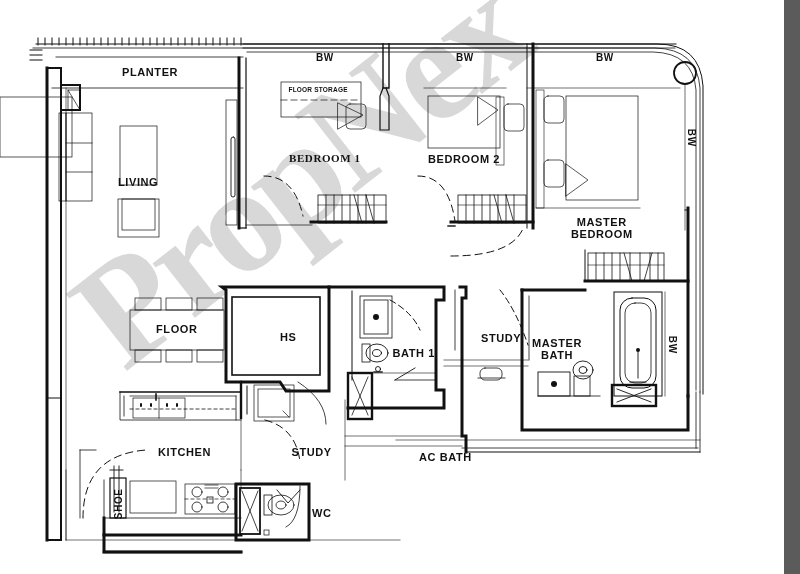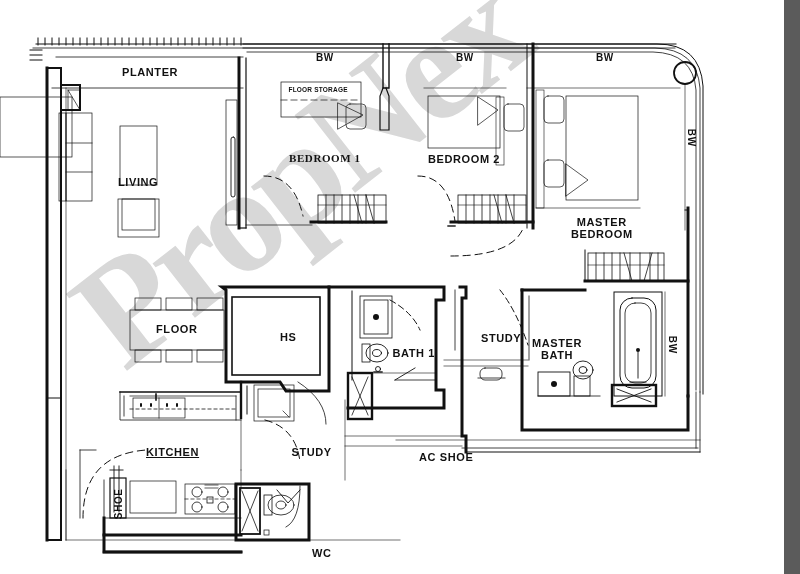--- a/index.html
+++ b/index.html
@@ -348,23 +348,23 @@
     <div class="room-label lbl-lg" style="left: 428px; top: 152.5px;">BEDROOM 2</div>
     <div class="room-label lbl-lg" style="left: 571px; top: 215.5px;">MASTER
 BEDROOM</div>
     <div class="room-label lbl-xs" style="left: 288.5px; top: 85.5px;">FLOOR STORAGE</div>
     <div class="room-label lbl-lg" style="left: 156px; top: 322.5px;">FLOOR</div>
     <div class="room-label lbl-lg" style="left: 280px; top: 330.5px; text-align: right;">HS</div>
     <div class="room-label lbl-lg" style="left: 392.5px; top: 346.5px;">BATH 1</div>
     <div class="room-label lbl-lg" style="left: 481px; top: 331.5px;">STUDY</div>
     <div class="room-label lbl-lg" style="left: 532px; top: 336.5px;">MASTER
 BATH</div>
-    <div class="room-label lbl-lg" style="left: 146px; top: 445.5px; text-decoration: underline;">KITCHEN</div>
+    <div class="room-label lbl-lg" style="left: 158px; top: 445.5px;">KITCHEN</div>
     <div class="room-label lbl-lg" style="left: 291.5px; top: 445.5px;">STUDY</div>
-    <div class="room-label lbl-lg" style="left: 419px; top: 450.5px;">AC SHOE</div>
-    <div class="room-label lbl-lg" style="left: 312px; top: 506.5px; margin-top: 40px;">WC</div>
+    <div class="room-label lbl-lg" style="left: 419px; top: 450.5px;">AC BATH</div>
+    <div class="room-label lbl-lg" style="left: 312px; top: 506.5px;">WC</div>
     <div class="room-label lbl-md" style="left: 316px; top: 52px;">BW</div>
     <div class="room-label lbl-md" style="left: 456px; top: 52px;">BW</div>
     <div class="room-label lbl-md" style="left: 596px; top: 52px;">BW</div>
     <div class="room-label lbl-md rot90" style="left: 102.5px; top: 498px;">SHOE</div>
     <div class="room-label lbl-md rot90cw" style="left: 682px; top: 132px;">BW</div>
     <div class="room-label lbl-md rot90cw" style="left: 663px; top: 339px;">BW</div>
   </div>
 
 </body></html>

